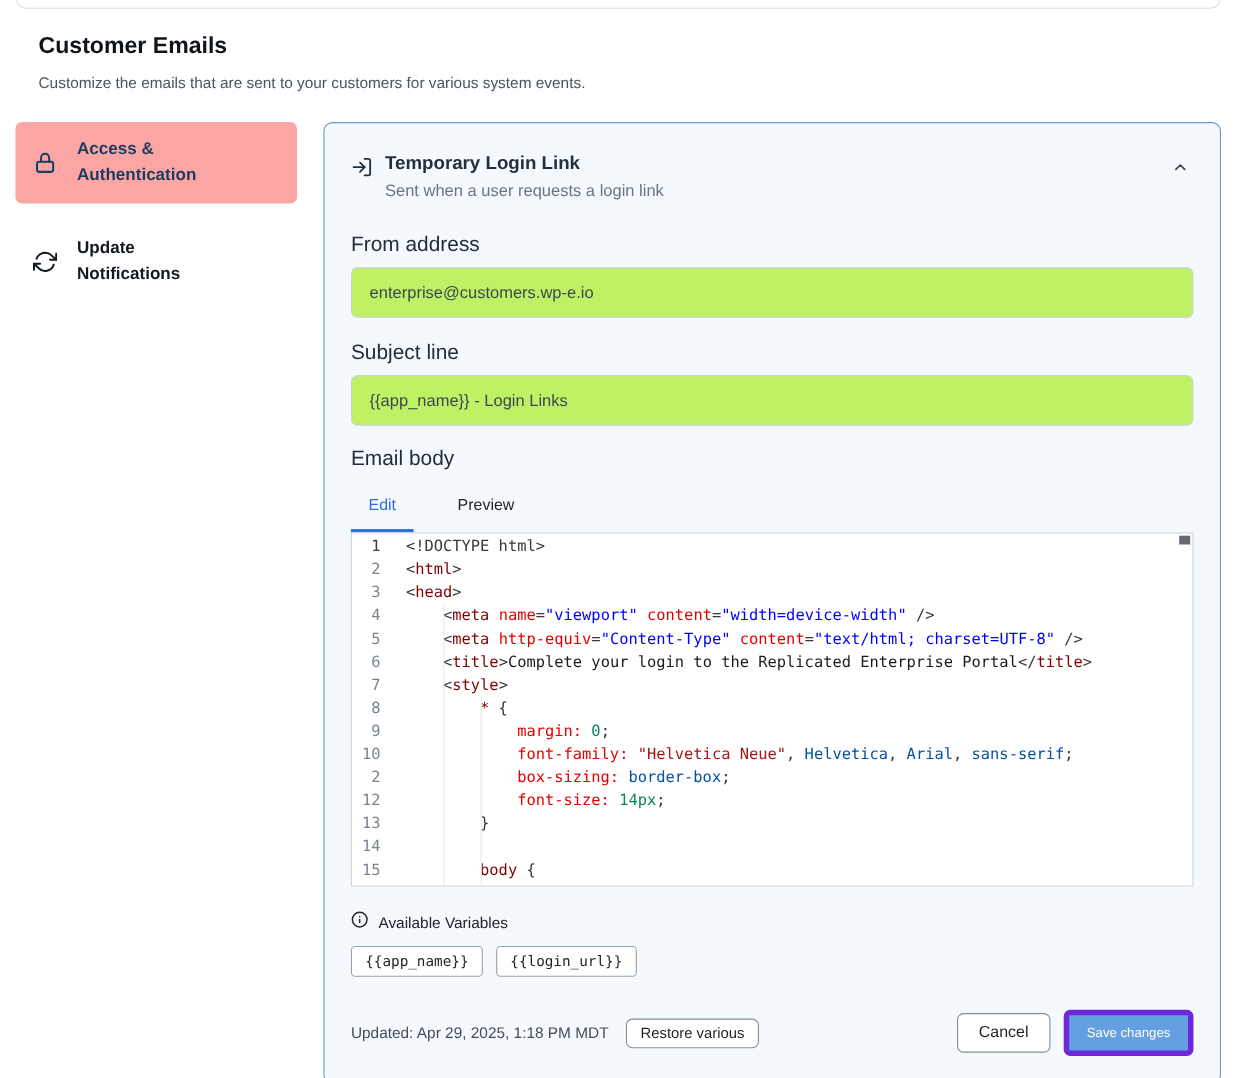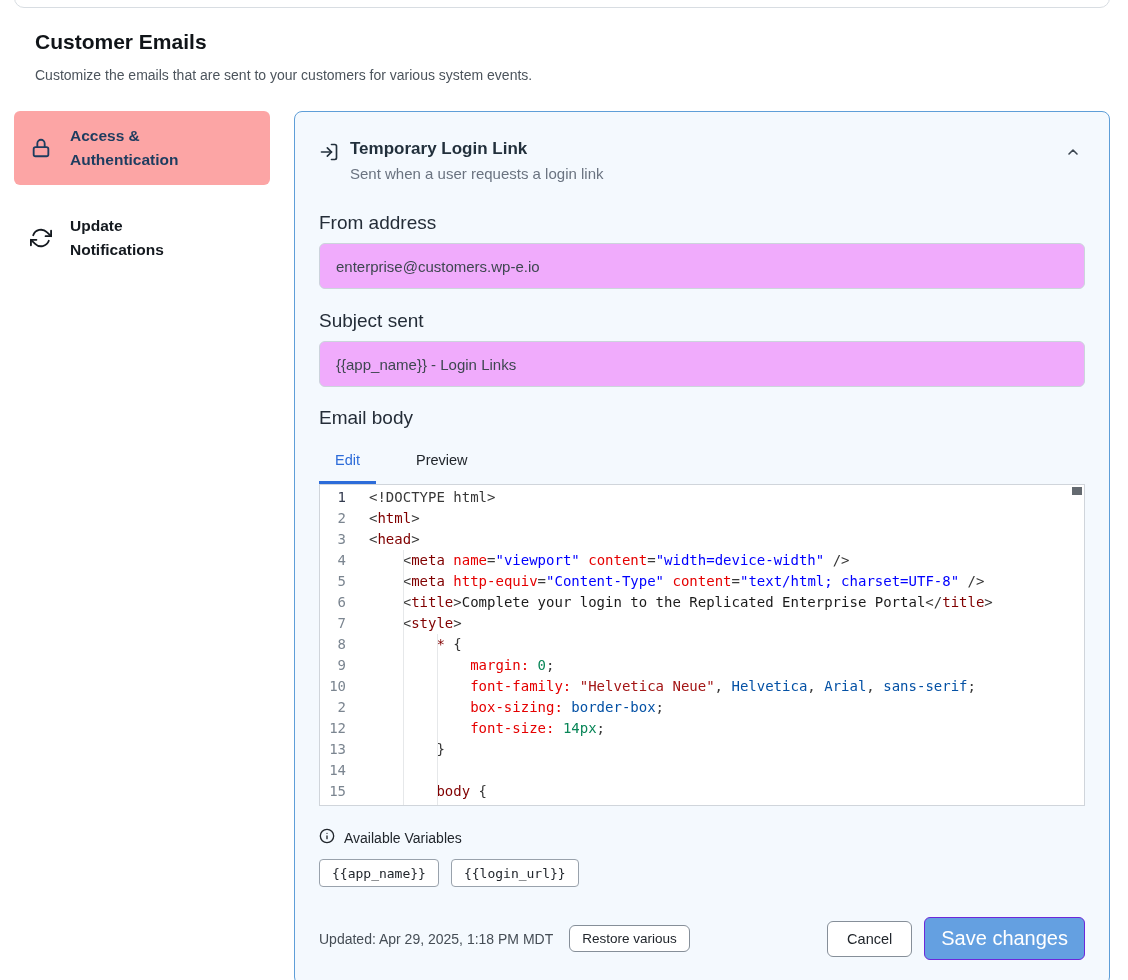--- a/index.html
+++ b/index.html
@@ -40,21 +40,21 @@
   .panel-title { font-size:17px; font-weight:700; color:#22303c; line-height:26px; }
   .panel-subtitle { font-size:15px; color:#6a7380; line-height:24px; }
   .chevron-button { cursor:pointer; padding:4px; margin-top:4px; display:flex; }
 
   .field-label { font-size:19px; color:#242d38; }
   .lbl-from { margin-top:26px; }
   .lbl-subject { margin-top:21px; }
   .lbl-body { margin-top:20px; }
   .text-input {
     display:block; margin-top:9px; width:100%; height:46px;
-    border:1px solid #ccd4dc; border-radius:6px; background:#f0abfc;
+    border:1px solid #ccd4dc; border-radius:6px; background:#bef264;
     padding:0 16px; font-size:15px; color:#3e4750; font-family:"Liberation Sans", sans-serif;
     outline:none;
   }
 
   .tabs { display:flex; gap:24px; margin-top:14px; }
   .tab {
     padding:9px 16px 13px 16px; font-size:14.5px; color:#21262c;
     cursor:pointer; border-bottom:3px solid transparent;
   }
   .tab.active { color:#2d6cd9; border-bottom-color:#2d6cd9; font-weight:500; }
@@ -93,21 +93,21 @@
 
   .panel-footer { display:flex; align-items:center; margin-top:30px; }
   .updated-text { font-size:14px; color:#454d55; }
   .btn { cursor:pointer; border-radius:6px; font-family:"Liberation Sans", sans-serif; }
   .btn-restore {
     margin-left:16px; background:#fff; border:1px solid #868f99;
     padding:5px 12px; font-size:13.5px; color:#21262c;
   }
   .spacer { flex:1; }
   .btn-cancel { background:#fff; border:1px solid #868f99; padding:9px 19px; font-size:14.5px; color:#21262c; }
-  .btn-save { margin-left:12px; background:#64a0e1; border:1px solid #6d28d9; padding:9px 16px; font-size:20px; color:#ffffff; }
+  .btn-save { margin-left:12px; background:#64a0e1; border:5px solid #6d28d9; padding:9px 16px; font-size:12px; color:#ffffff; }
 </style>
 </head>
 <body>
 
 <div class="top-card-edge"></div>
 
 <div class="page-header">
   <div class="page-title">Customer Emails</div>
   <div class="page-subtitle">Customize the emails that are sent to your customers for various system events.</div>
 </div>
@@ -153,21 +153,21 @@
       <span class="chevron-button">
         <svg width="16" height="16" viewBox="0 0 24 24" fill="none" stroke="#3c4650" stroke-width="2.4" stroke-linecap="round" stroke-linejoin="round">
             <polyline points="6 15 12 9 18 15"></polyline>
           </svg>
       </span>
     </div>
 
     <div class="field-label lbl-from">From address</div>
     <input class="text-input" type="text" value="enterprise@customers.wp-e.io" style="">
 
-    <div class="field-label lbl-subject">Subject sent</div>
+    <div class="field-label lbl-subject">Subject line</div>
     <input class="text-input" type="text" value="{{app_name}} - Login Links" style="">
 
     <div class="field-label lbl-body">Email body</div>
 
     <div class="tabs">
       <div class="tab active">Edit</div>
       <div class="tab">Preview</div>
     </div>
 
     <div class="editor">

